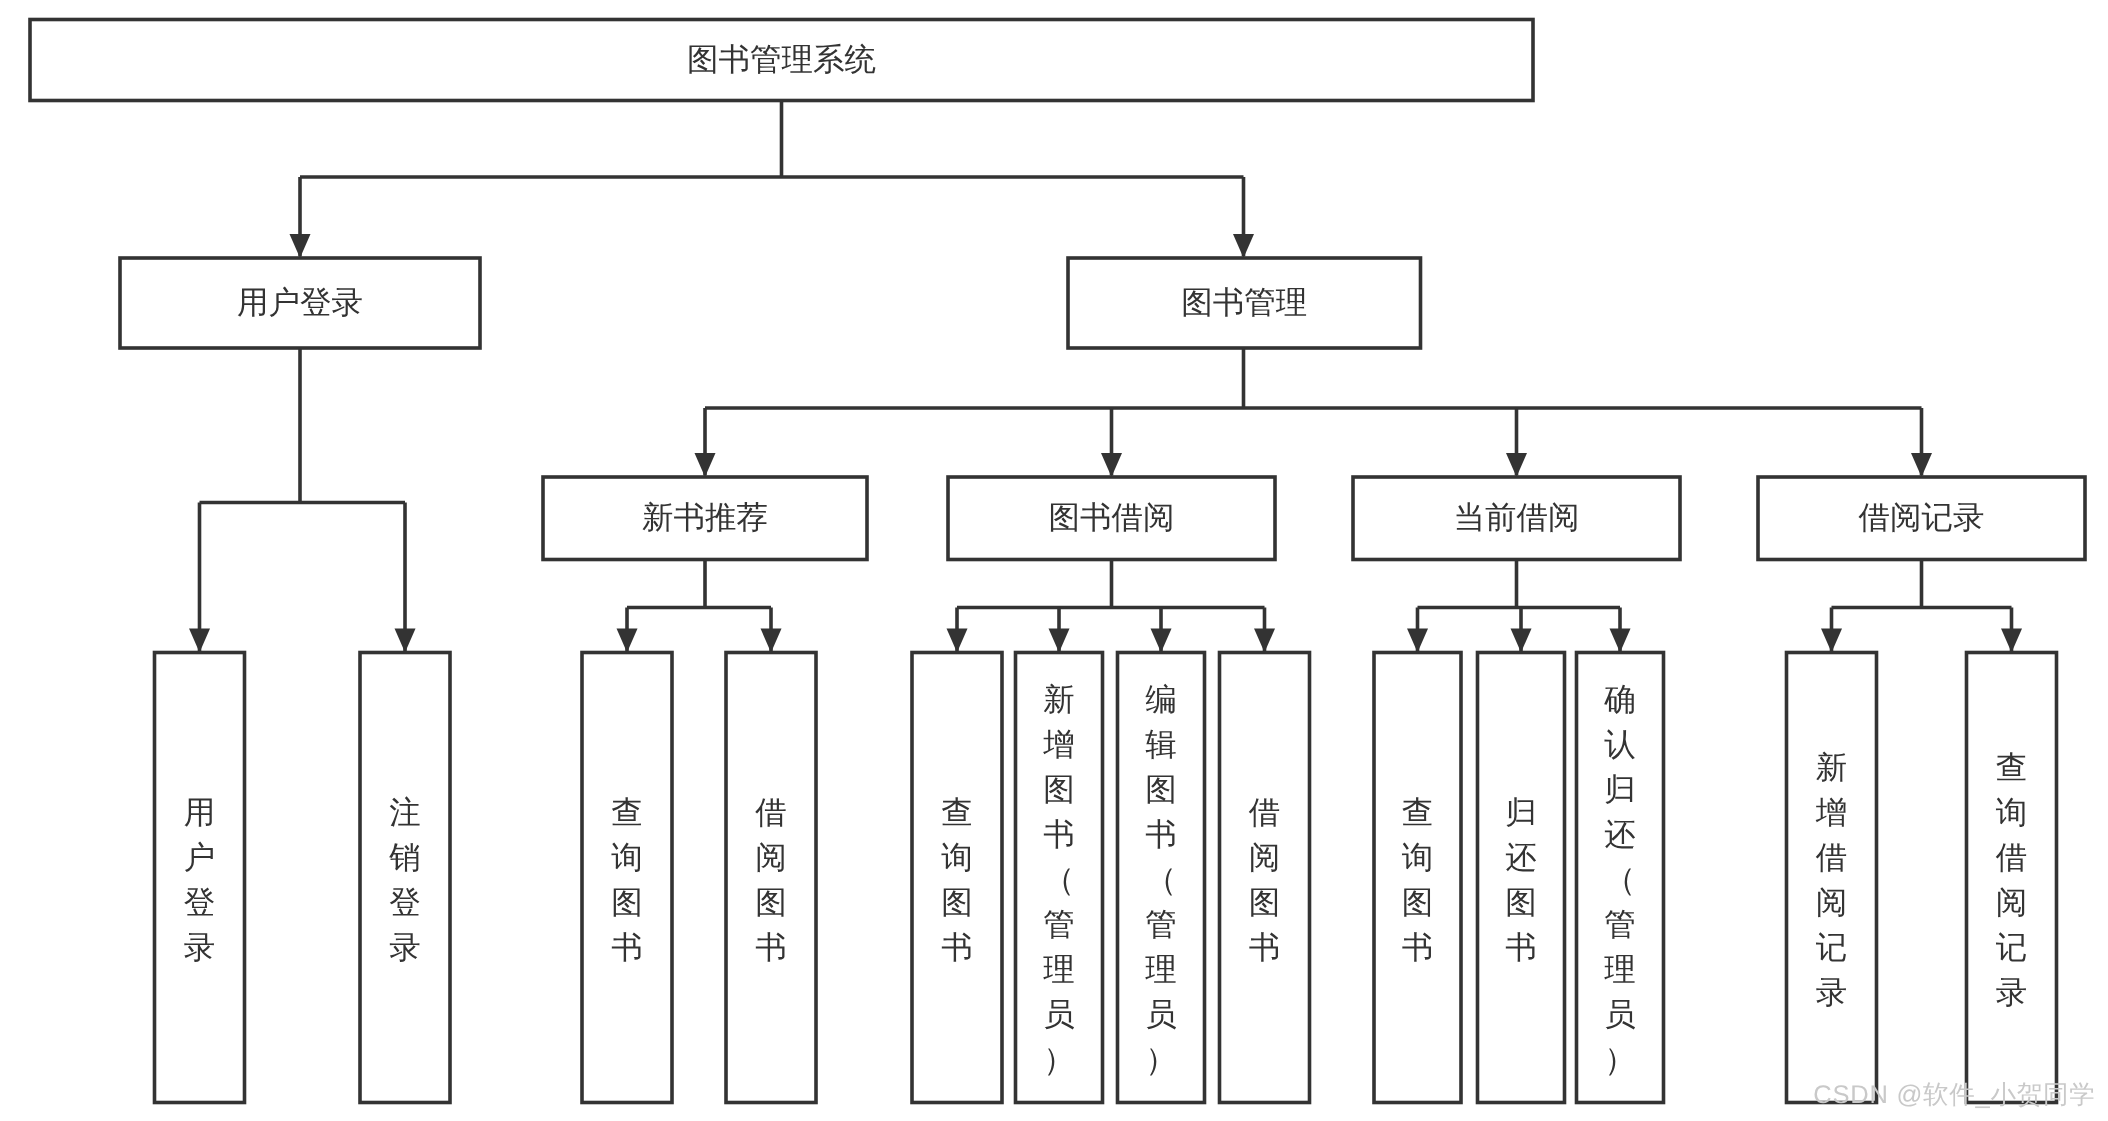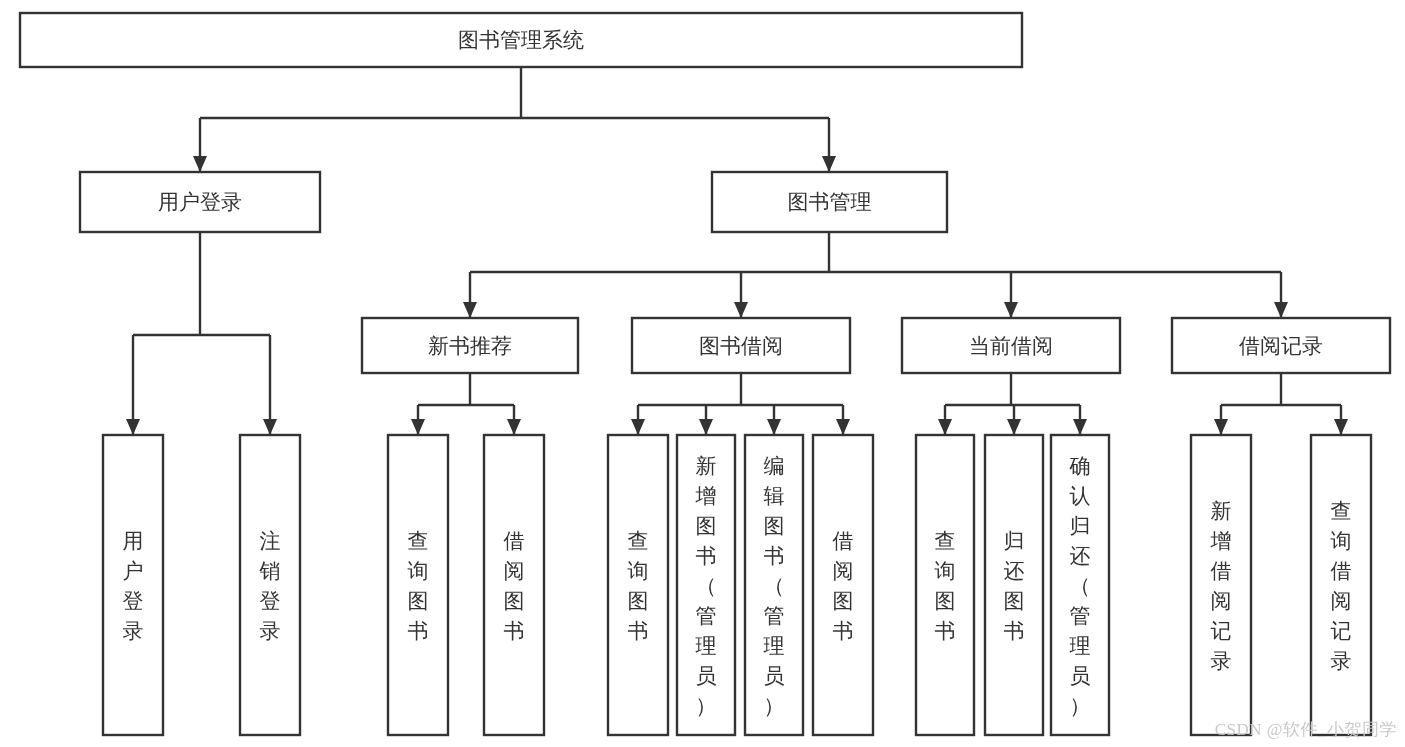--- a/index.html
+++ b/index.html
@@ -53,21 +53,21 @@
   .arrow-head {
     fill: #333333;
     stroke: none;
   }
   .watermark {
     position: absolute;
     right: 8px;
     bottom: 6px;
     color: #c9c9c9;
     font-size: 17px;
-    font-family: Liberation Serif, serif;
+    font-family: Liberation Sans, sans-serif;
     letter-spacing: 0.5px;
     white-space: nowrap;
     user-select: none;
   }
 </style>
 </head>
 <body>
 
 <div id="diagram-root">
   <svg class="flow" viewBox="0 0 1405 747" xmlns="http://www.w3.org/2000/svg">

